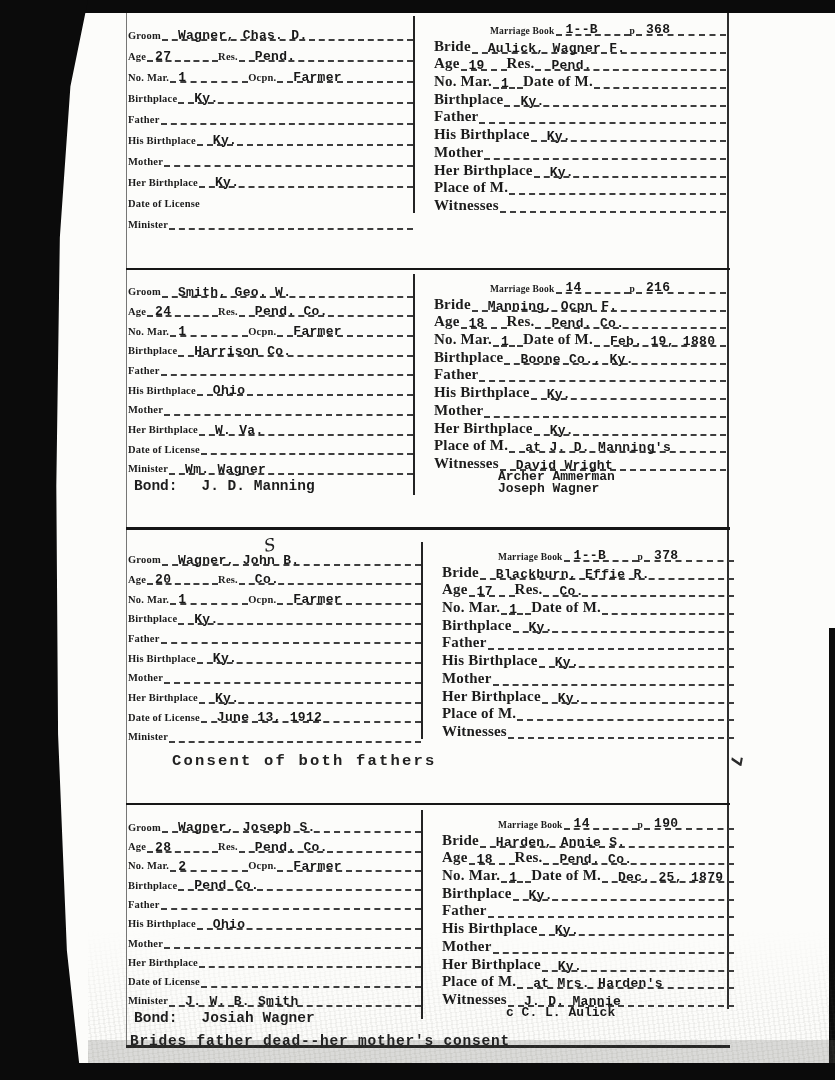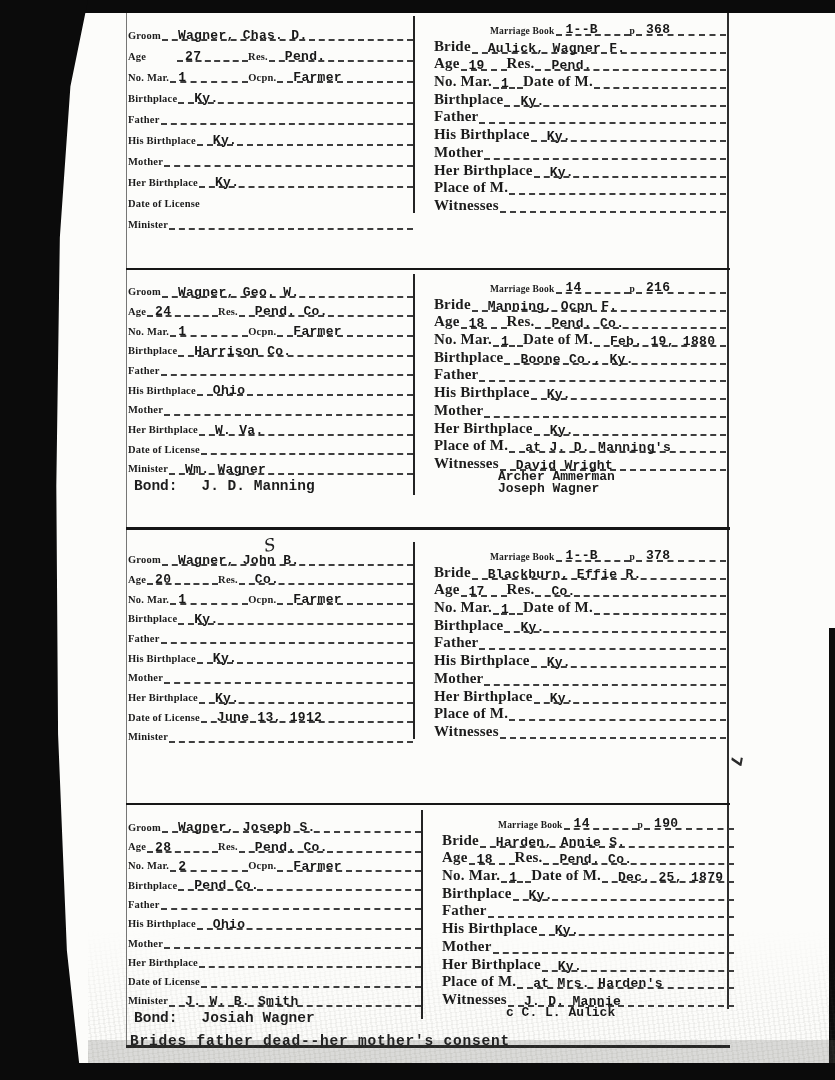--- a/index.html
+++ b/index.html
@@ -96,21 +96,21 @@
 <section class="record" style="top: 16px; --gh: 21px;">
       <div class="col groom">
         <div class="frow g">
           <span class="lbl">Groom</span>
           <span class="fill">
             <span class="val">Wagner, Chas. D.</span>
           </span>
         </div>
         <div class="frow g">
           <span class="lbl">Age</span>
-          <span class="fill sm" style="flex: 0 0 71px; margin-left: 30px;">
+          <span class="fill sm" style="flex: 0 0 71px;">
             <span class="val">27</span>
           </span>
           <span class="lbl">Res.</span>
           <span class="fill">
             <span class="val">Pend.</span>
           </span>
         </div>
         <div class="frow g">
           <span class="lbl">No. Mar.</span>
           <span class="fill sm" style="flex: 0 0 78px;">
@@ -240,21 +240,21 @@
             <span class="val"></span>
           </span>
         </div>
       </div>
     </section>
     <section class="record" style="top: 274px; --gh: 19.7px;">
       <div class="col groom">
         <div class="frow g">
           <span class="lbl">Groom</span>
           <span class="fill">
-            <span class="val">Wagner, Geo. W.</span>
+            <span class="val">Smith, Geo. W.</span>
           </span>
         </div>
         <div class="frow g">
           <span class="lbl">Age</span>
           <span class="fill sm" style="flex: 0 0 71px;">
             <span class="val">24</span>
           </span>
           <span class="lbl">Res.</span>
           <span class="fill">
             <span class="val">Pend. Co.</span>
@@ -461,20 +461,21 @@
           <span class="fill">
             <span class="val">June 13, 1912</span>
           </span>
         </div>
         <div class="frow g">
           <span class="lbl">Minister</span>
           <span class="fill">
             <span class="val"></span>
           </span>
         </div>
+        <div class="note spaced">Consent of both fathers</div>
       </div>
       <div class="col bride">
         <div class="bhead">
           <span class="lbl">Marriage Book</span>
           <span class="fill" style="flex: 0 0 74px;">
             <span class="val">1--B</span>
           </span>
           <span class="lbl">p</span>
           <span class="fill" style="flex: 0 0 90px;">
             <span class="val">378</span>

